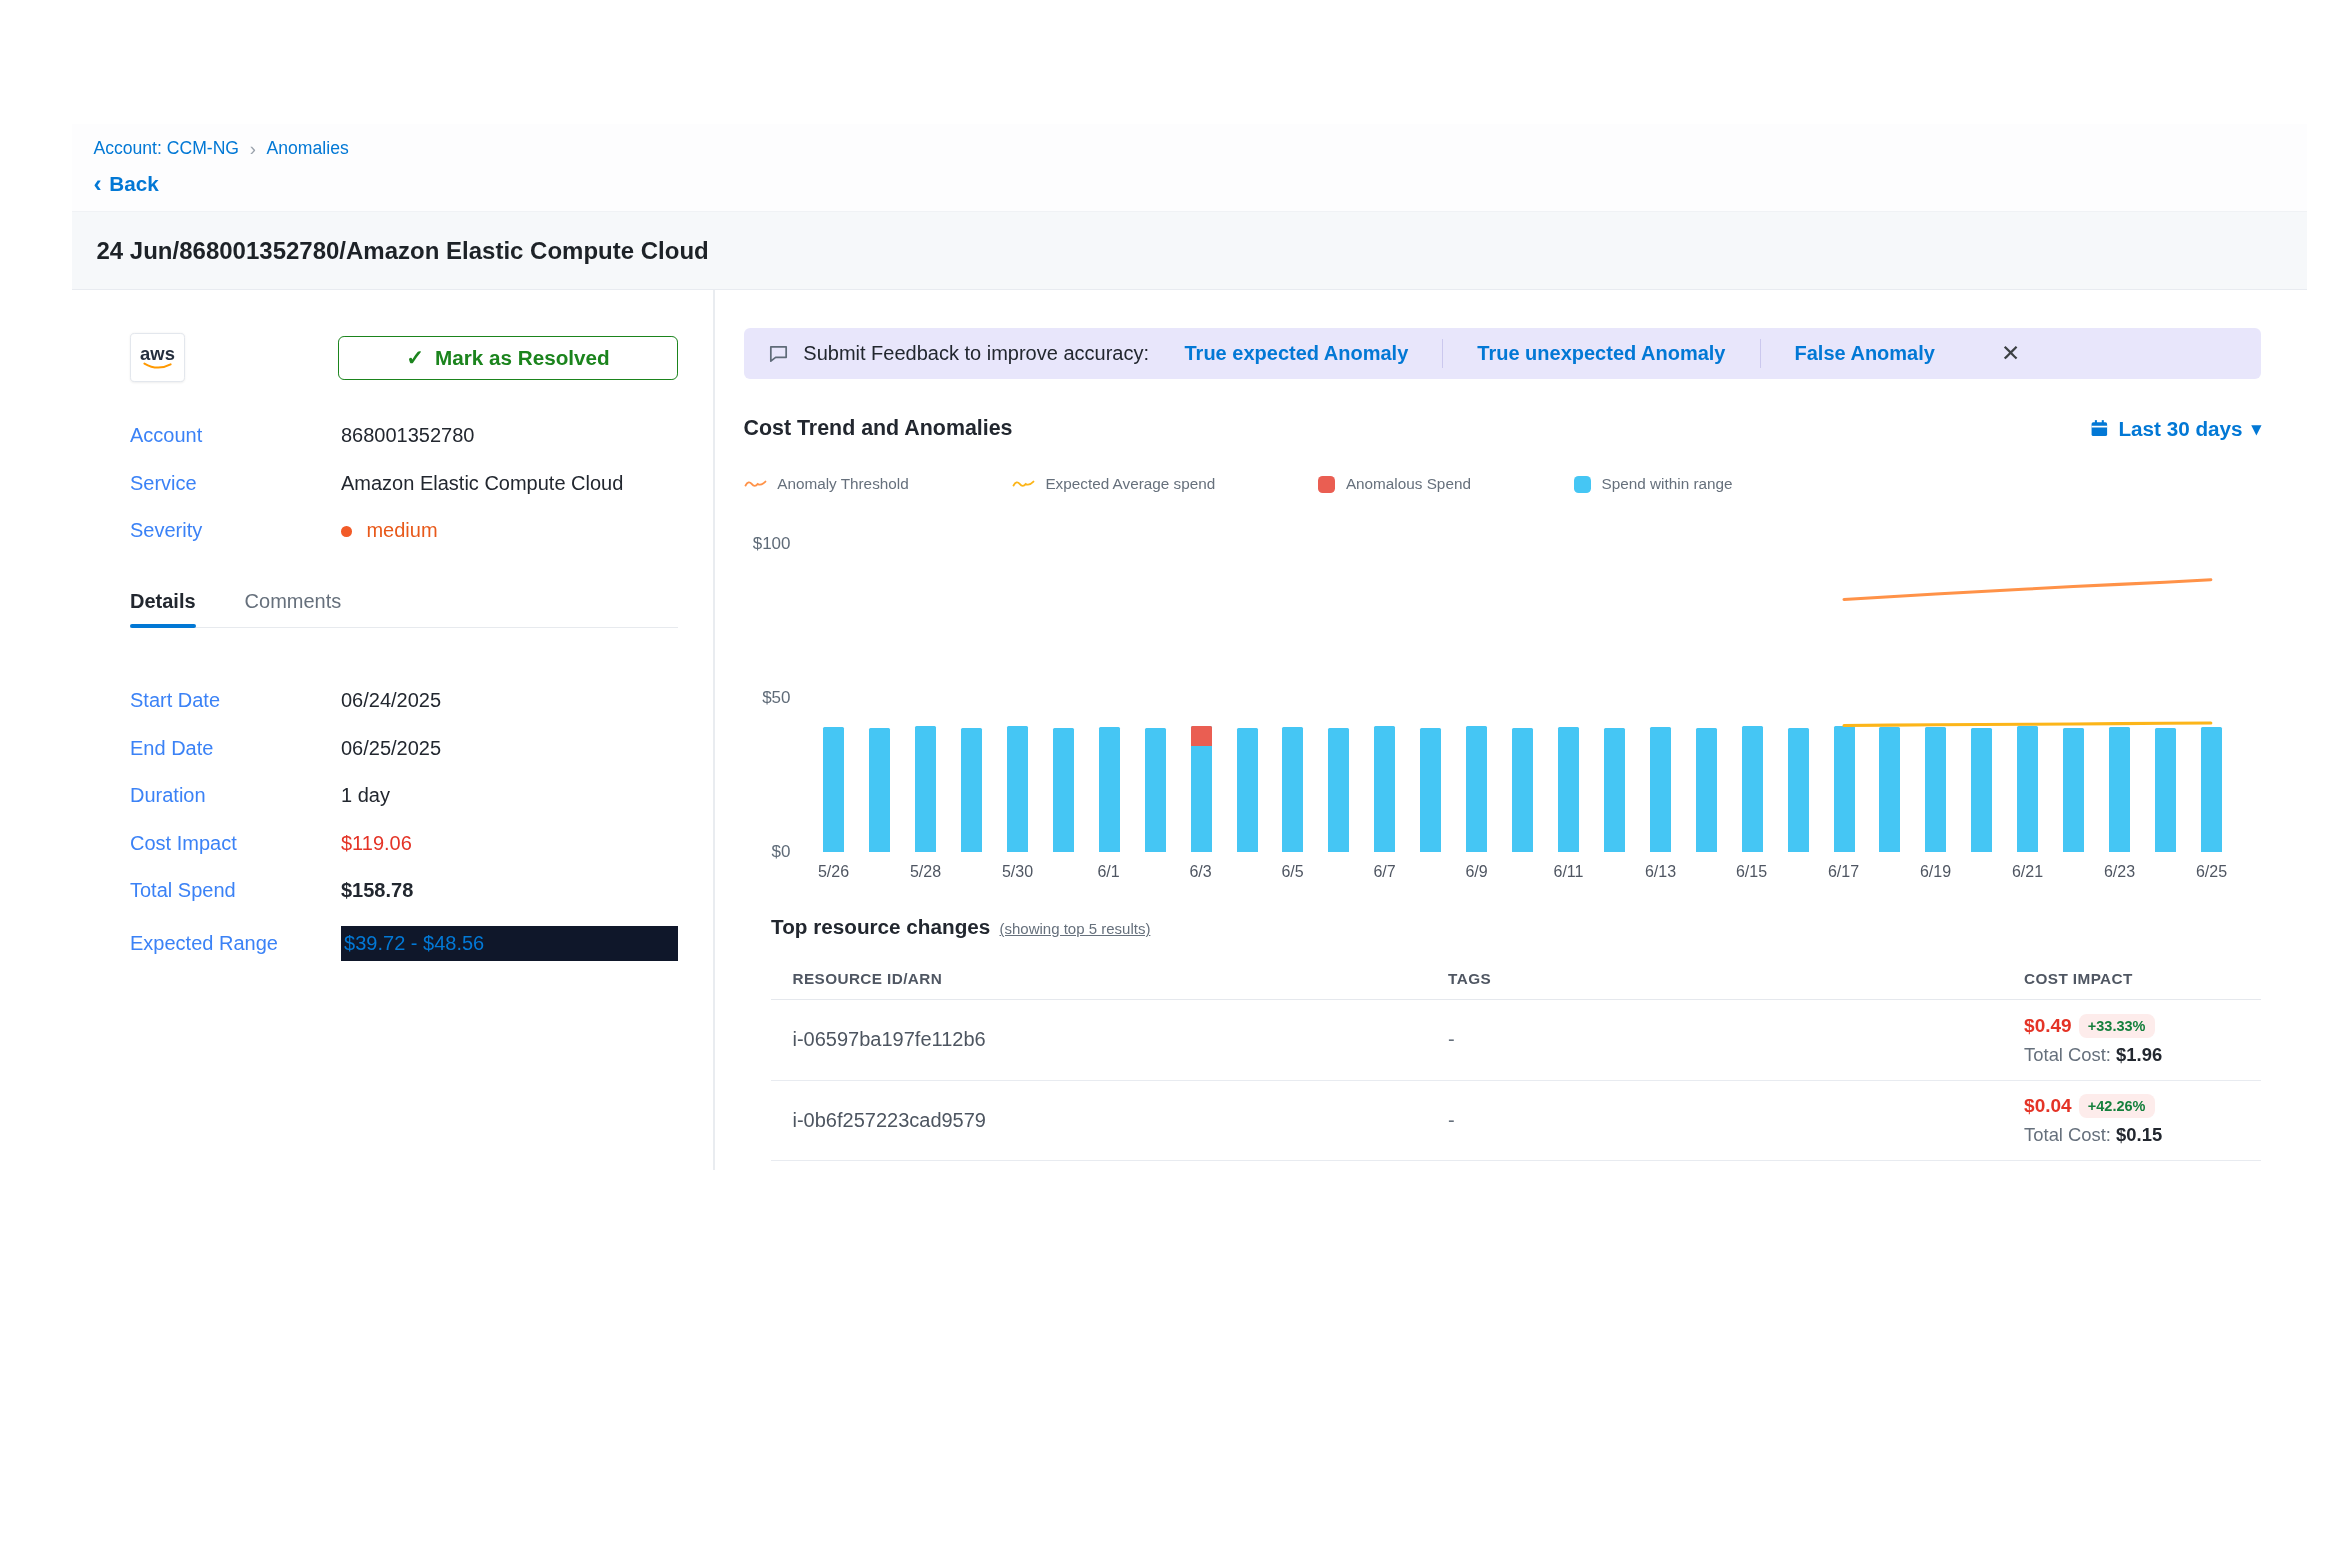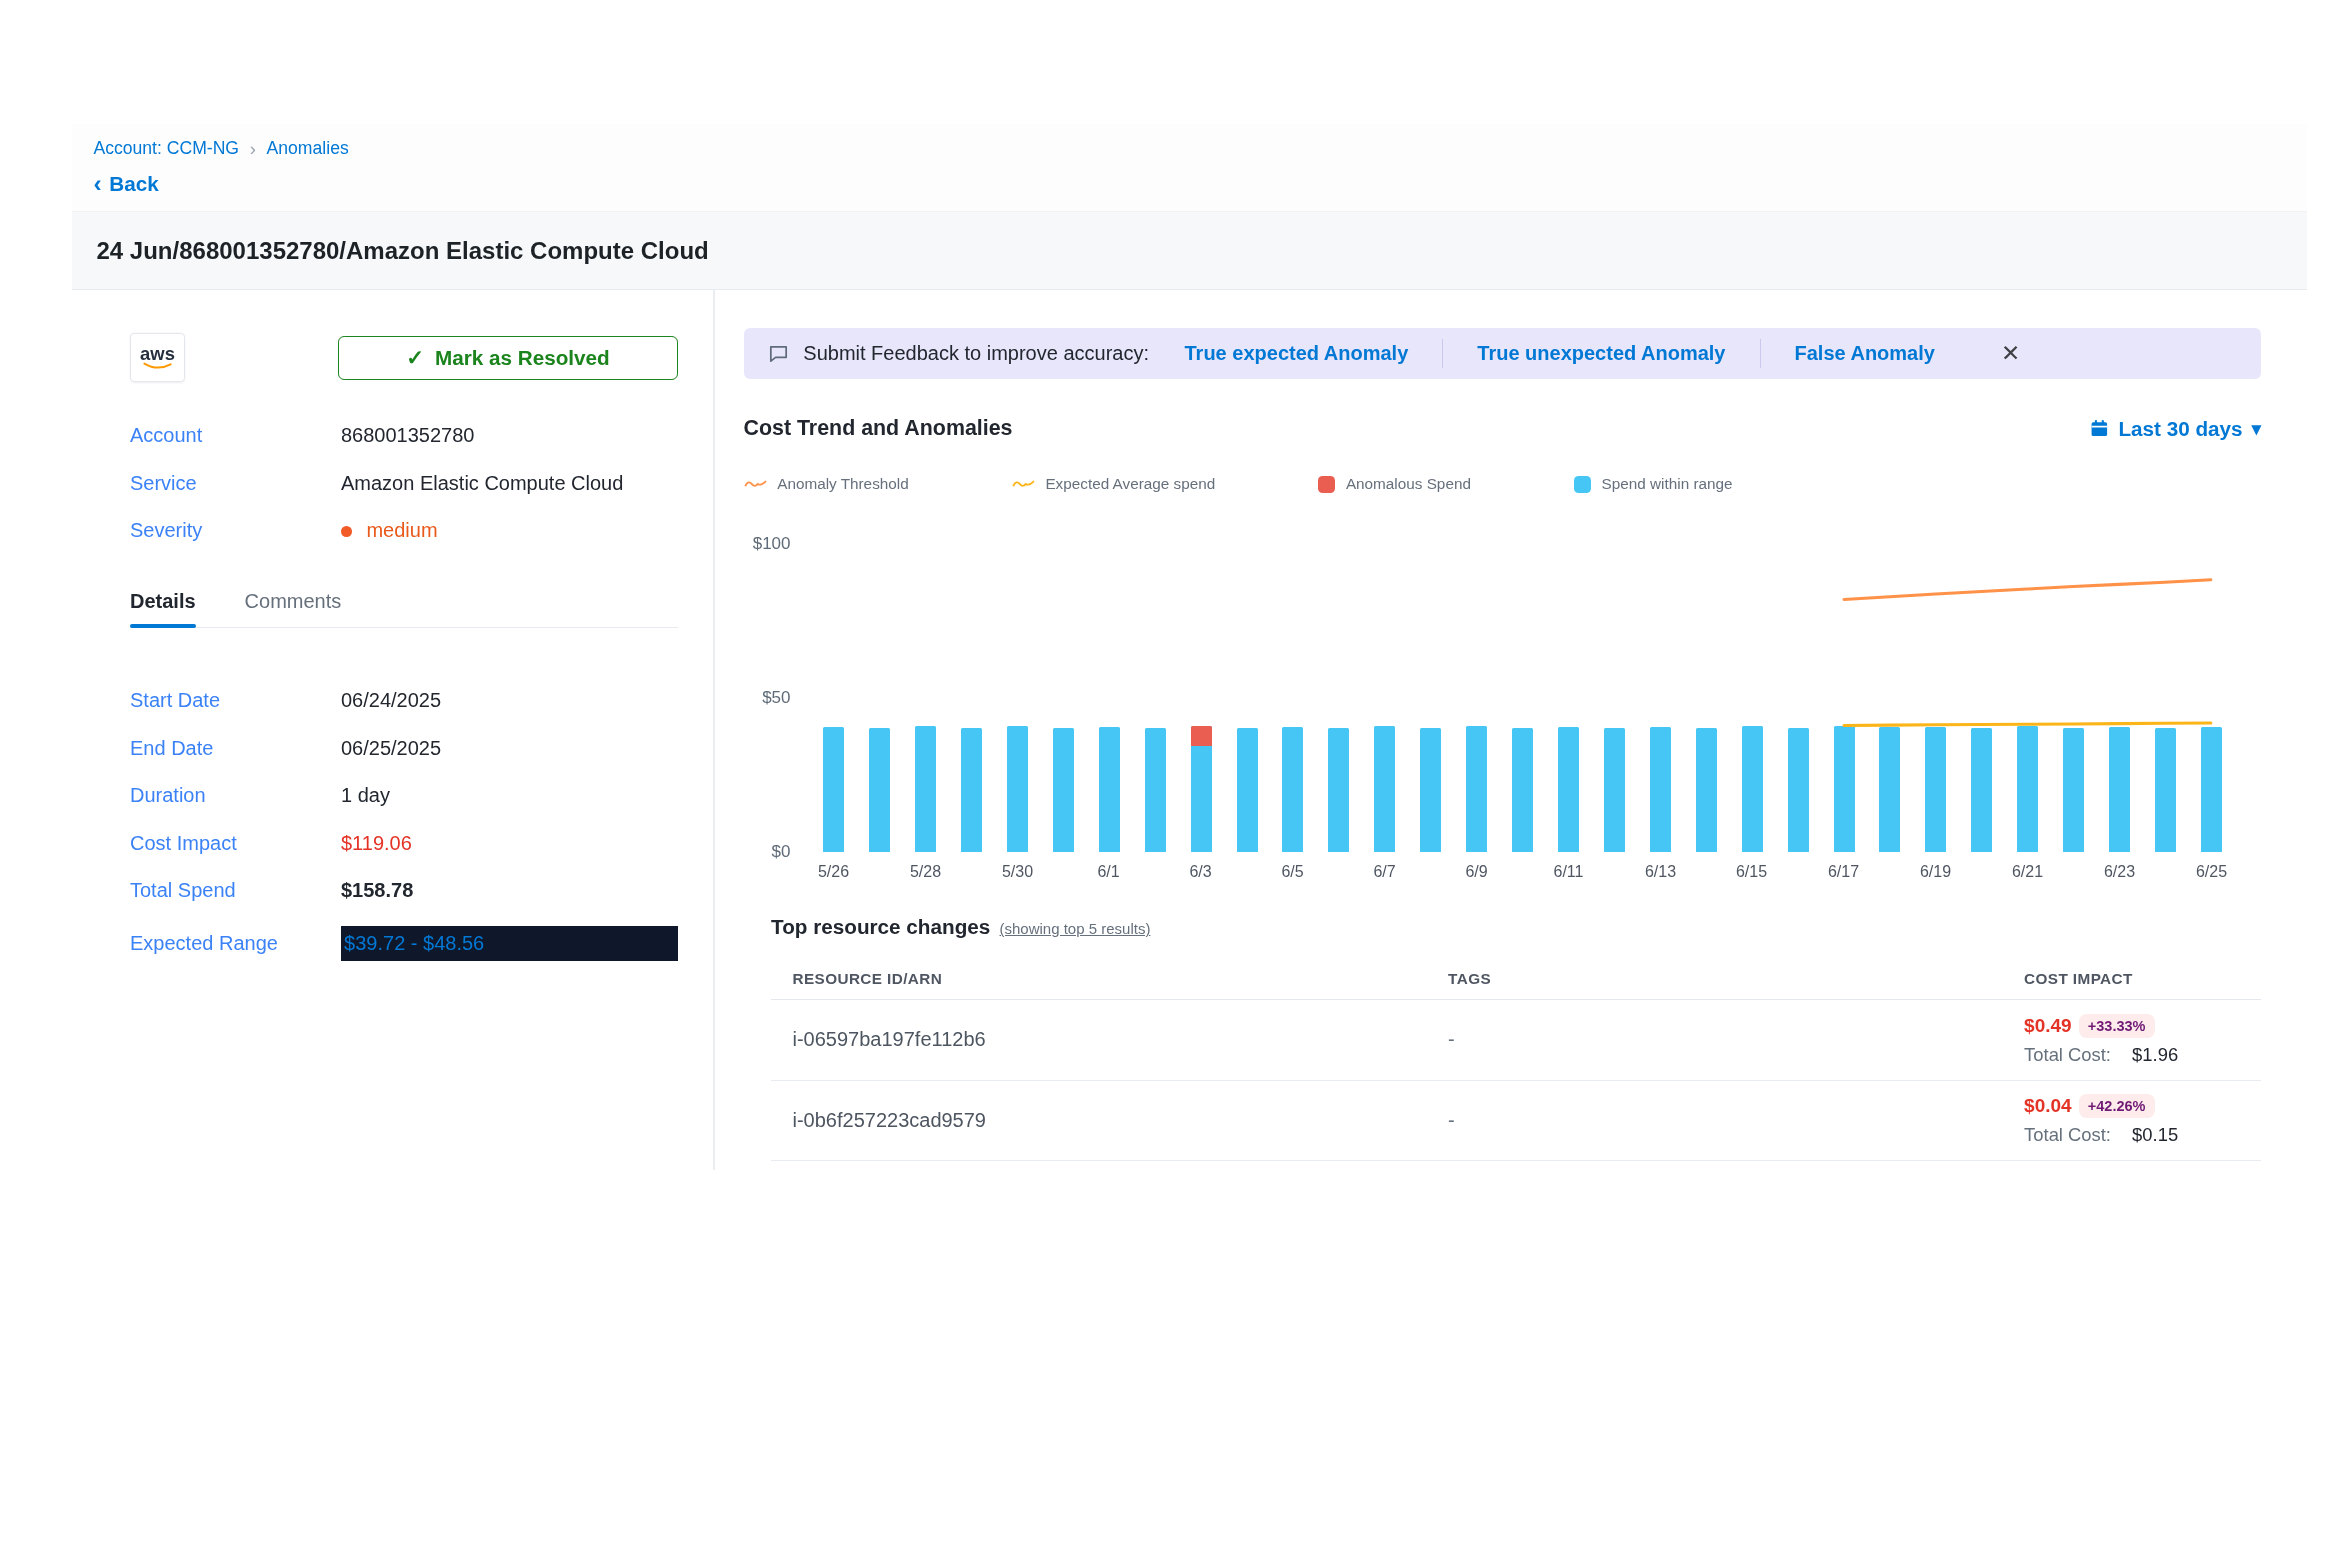--- a/index.html
+++ b/index.html
@@ -97,24 +97,24 @@
   .res-thead { display:grid; grid-template-columns:677px 576px 1fr; align-items:center;
                height:41px; border-bottom:1.5px solid #e5e8ed; font-size:15.3px; font-weight:700;
                letter-spacing:0.4px; color:#4f5662; }
   .res-thead span:first-child { padding-left:21.4px; }
   .res-row { display:grid; grid-template-columns:677px 576px 1fr; align-items:center;
              padding:13.8px 0; border-bottom:0.8px solid #e8ebf0; cursor:pointer; }
   .res-id { padding-left:21.4px; font-size:20px; color:#4d5560; }
   .res-tags { font-size:20px; color:#66707c; }
   .cost-line1 { display:flex; align-items:center; gap:7px; }
   .cost-val { font-size:19px; font-weight:600; color:#e43326; }
-  .pct-badge { font-size:14.5px; font-weight:700; color:#701a75; background:#fdeceb;
+  .pct-badge { font-size:14.5px; font-weight:700; color:#15803d; background:#fdeceb;
                border-radius:7.7px; padding:3.8px 9.2px;text-align:right; }
   .cost-line2 { margin-top:6.1px; font-size:18.4px; color:#66707c; }
-  .tc-val { color:#22272f; font-weight:400;margin-left:16px; }
+  .tc-val { color:#22272f; font-weight:700; }
 </style>
 </head>
 <body>
 
 <div class="app">
 
   <div class="crumb-strip">
     <div class="breadcrumb">
       <a class="crumb-link">Account: CCM-NG</a>
       <span class="crumb-sep">›</span>

